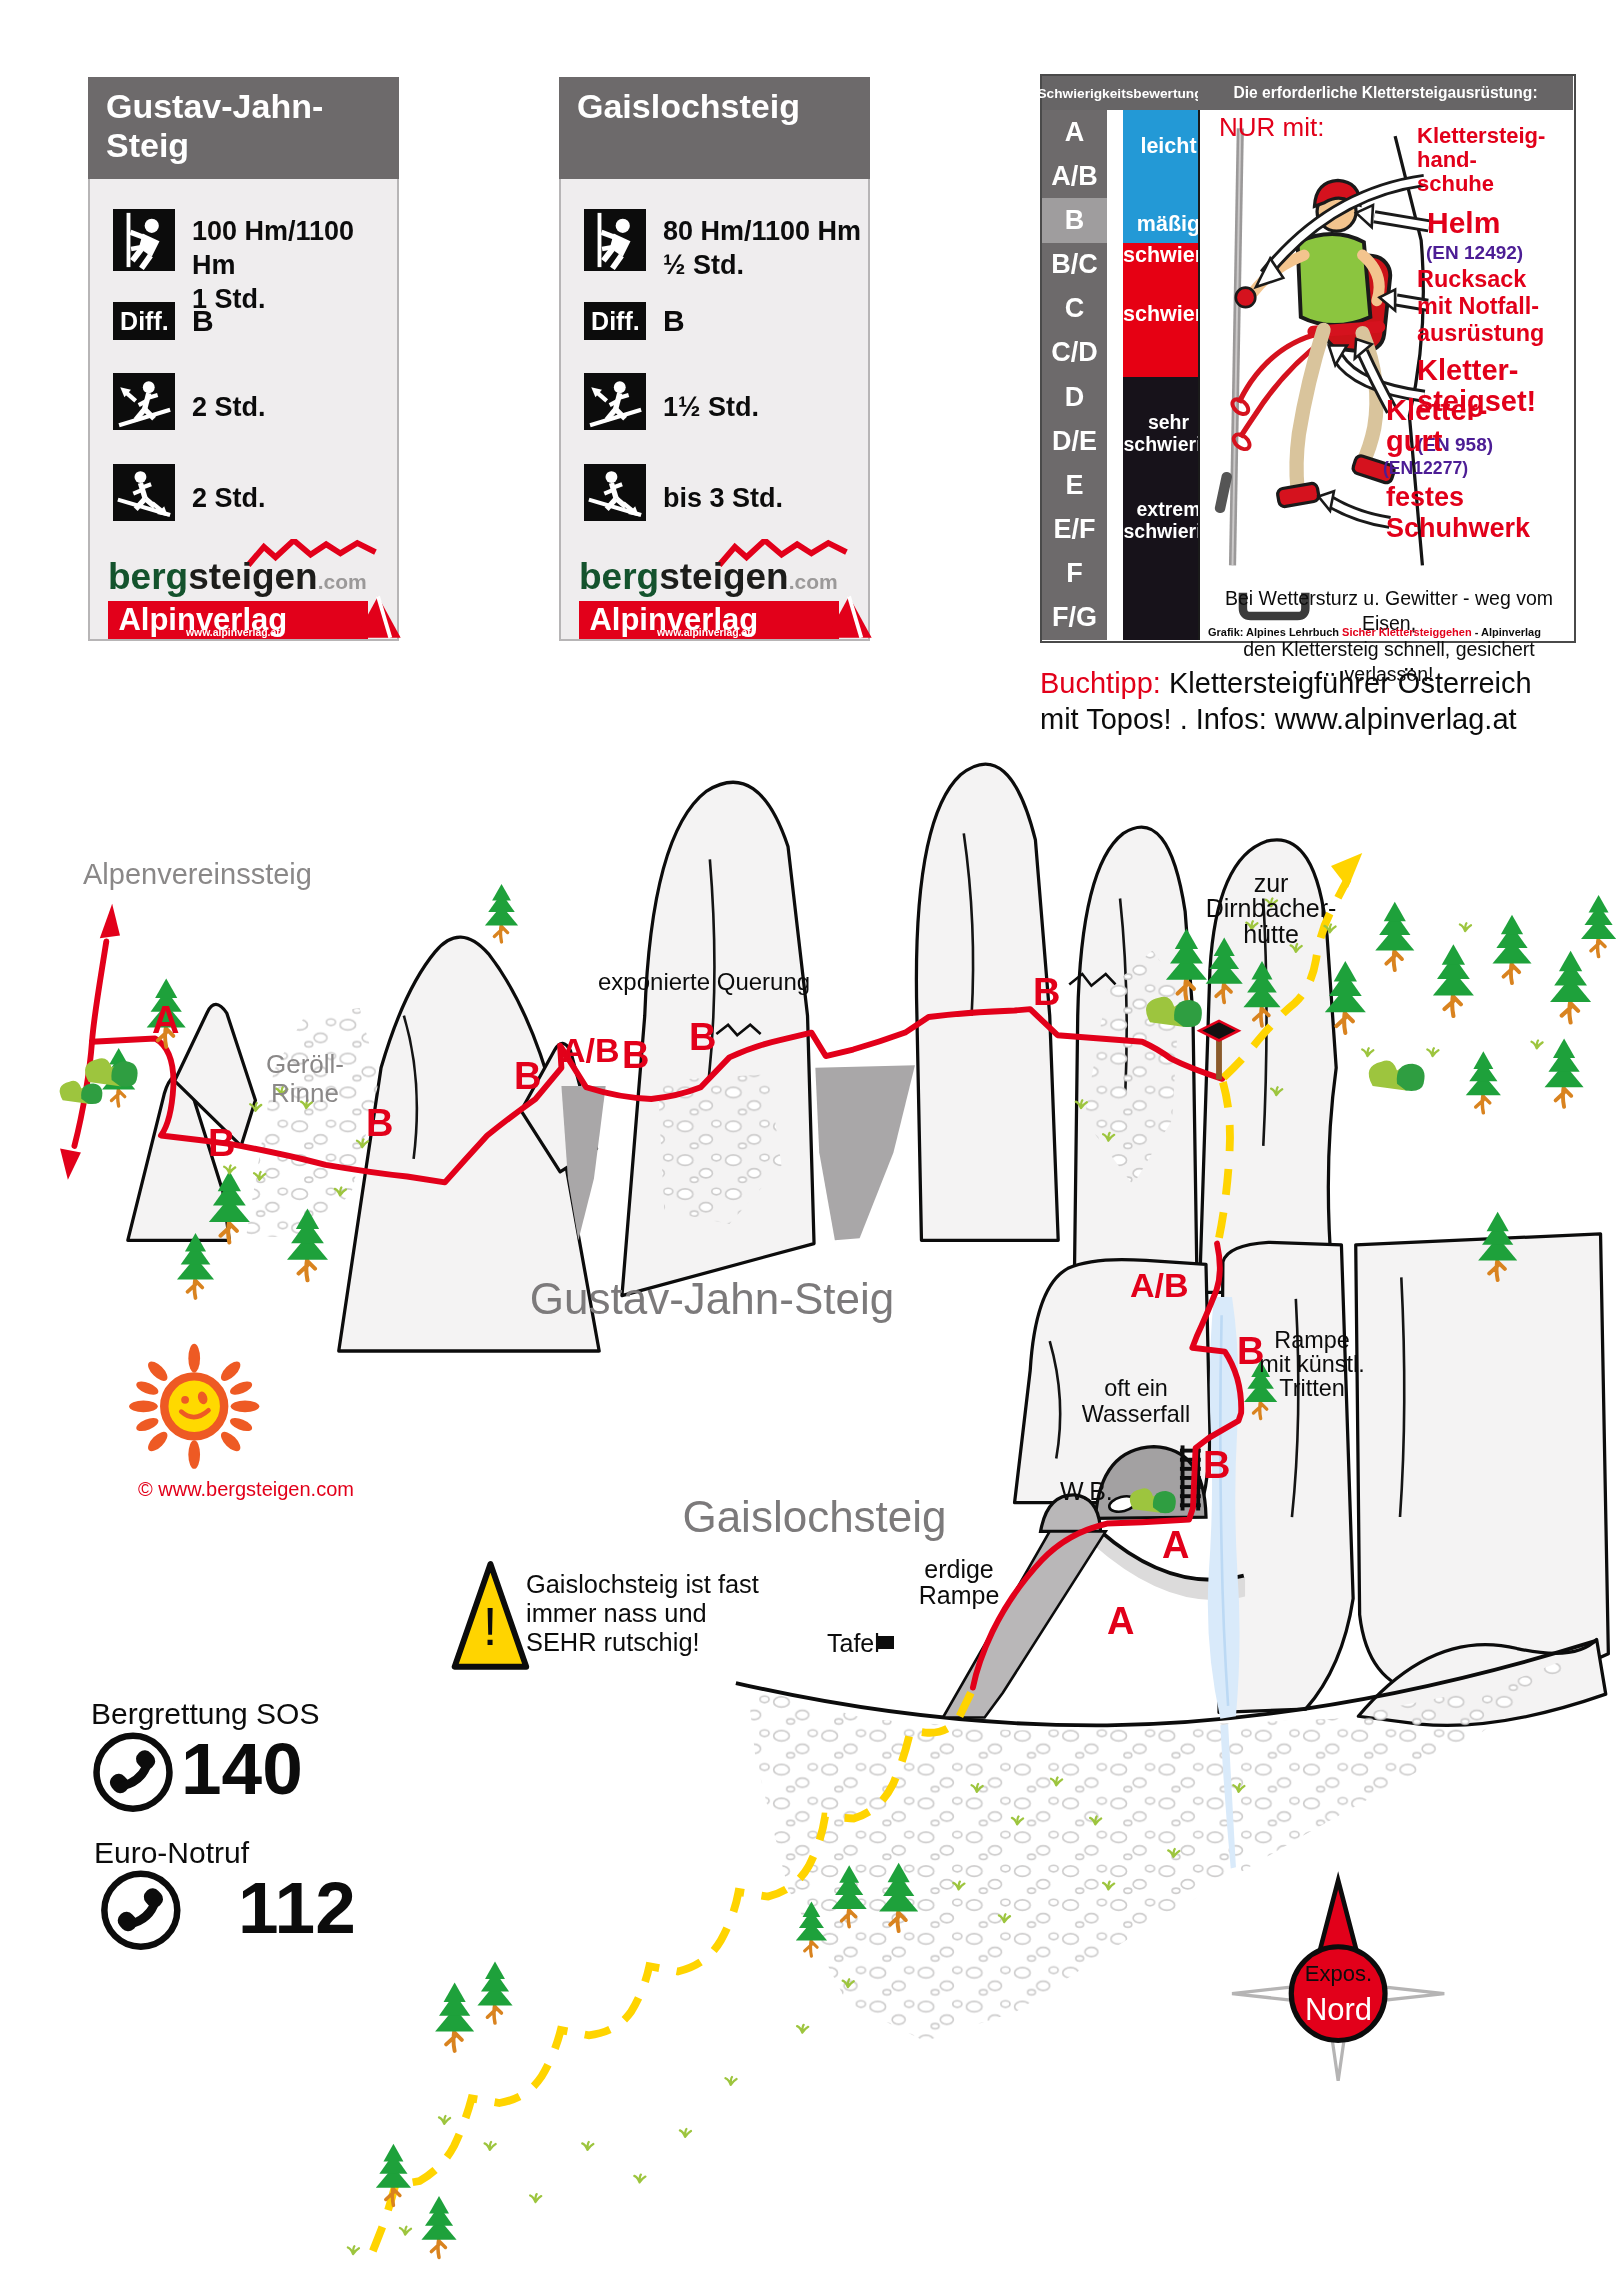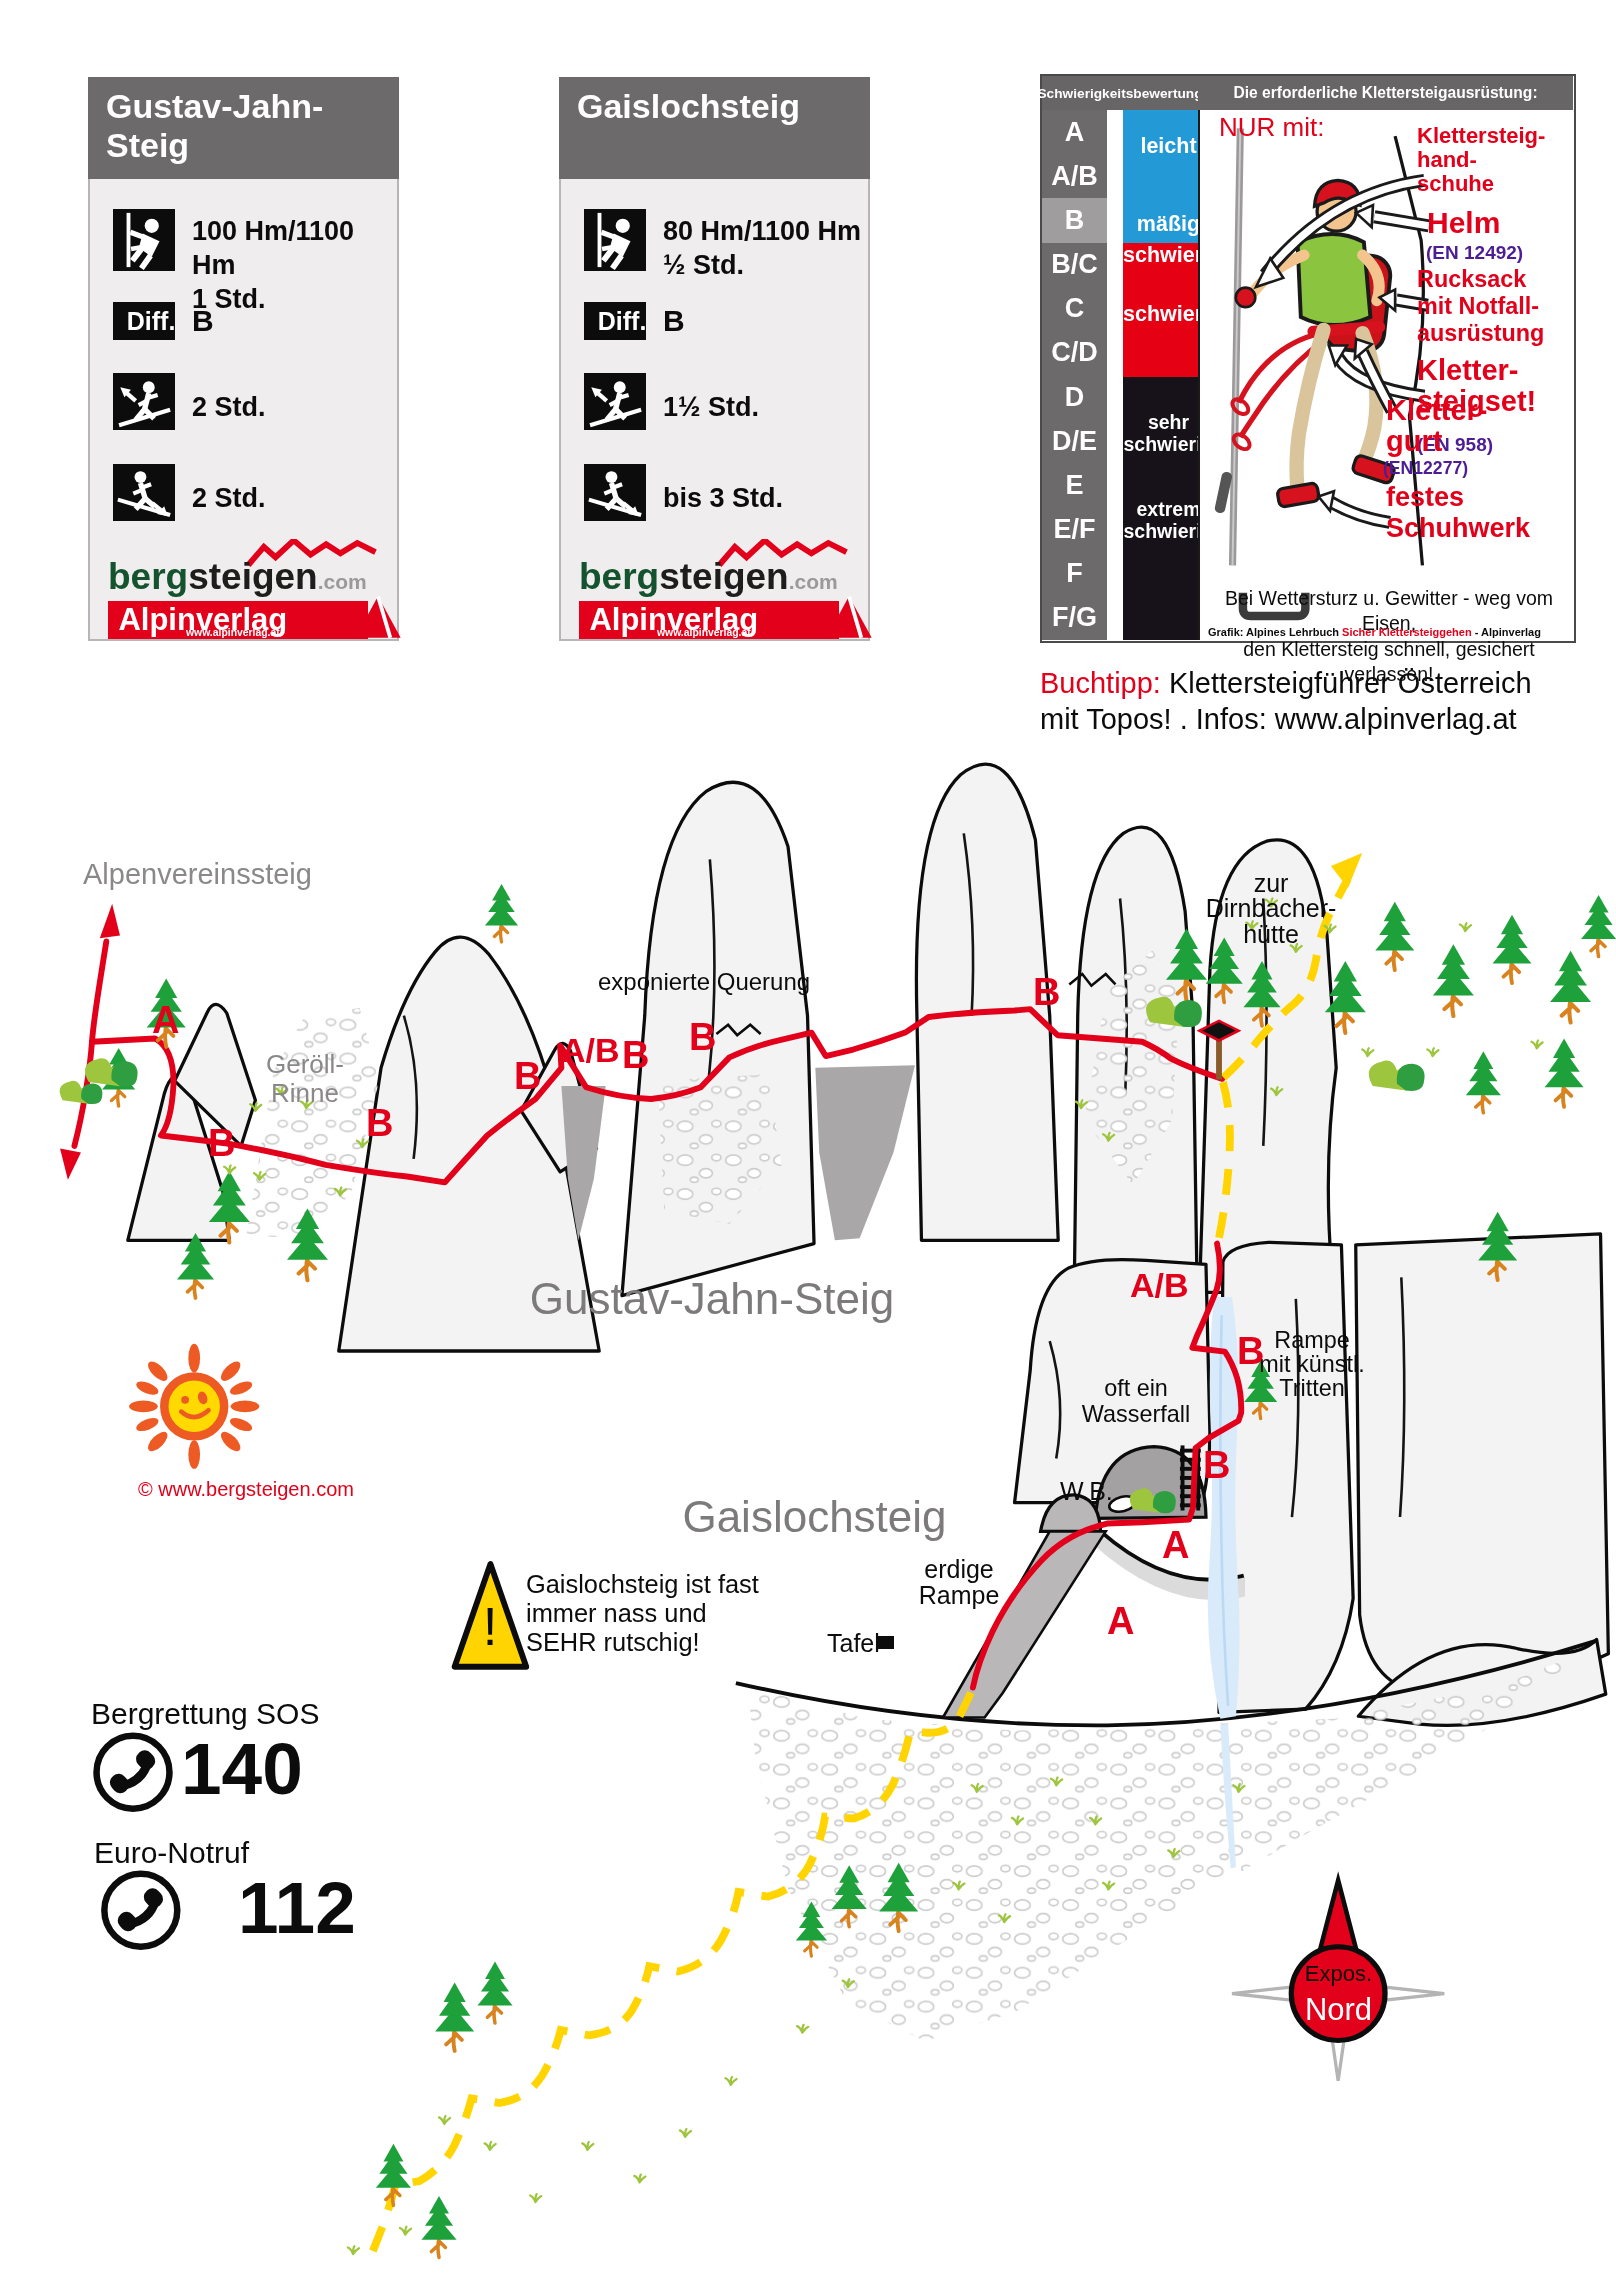--- a/index.html
+++ b/index.html
@@ -13,21 +13,21 @@
   .rt{position:absolute;font-weight:bold;color:#e2001a;font-size:38px;z-index:5}
   svg{display:block}
   
   .card{position:absolute;top:77px;width:311px;height:564px;background:#efedee;
         border:2px solid #b7b5b6;box-sizing:border-box;z-index:4}
   .card-header{position:absolute;left:-2px;top:-2px;width:311px;height:102px;background:#6d6a6b;
         color:#fff;font-size:34px;font-weight:bold;line-height:39px;padding:10.4px 0 0 18px;
         white-space:pre-line;box-sizing:border-box}
   .iconbox{position:absolute;left:23.4px;width:62px;background:#0c0c0c;z-index:2}
   .stattext{position:absolute;left:102px;font-size:27px;font-weight:bold;white-space:pre-line;line-height:34px;color:#0c0c0c}
-  .diffbox{height:38px;color:#fff;font-size:25px;font-weight:bold;text-align:right;line-height:38px}
+  .diffbox{height:38px;color:#fff;font-size:25px;font-weight:bold;text-align:center;line-height:38px}
   .blogo{position:absolute;left:18px;top:464px;width:280px;height:55px}
   .blogo .t{position:absolute;left:0;bottom:0;font-size:37px;font-weight:bold;white-space:nowrap}
   .blogo .p1{color:#14532d}.blogo .p2{color:#1d1d1b}.blogo .p3{font-size:21px;color:#9b9999}
   .blogo svg{position:absolute;right:7.8px;top:-3.9px}
   .alogo{position:absolute;left:18px;top:522px;width:260px;height:38px;background:#e2001a}
   .alogo .n{position:absolute;left:10.4px;top:0.7px;color:#fff;font-size:31px;font-weight:bold}
   .alogo .u{position:absolute;left:78px;bottom:0.7px;color:#fff;font-size:10.4px;font-weight:bold}
   .alogo svg{position:absolute;right:-34px;top:-10.4px}
   
   .dp{position:absolute;left:1040px;top:74px;width:536px;height:569px;border:2.6px solid #4a4a4a;

